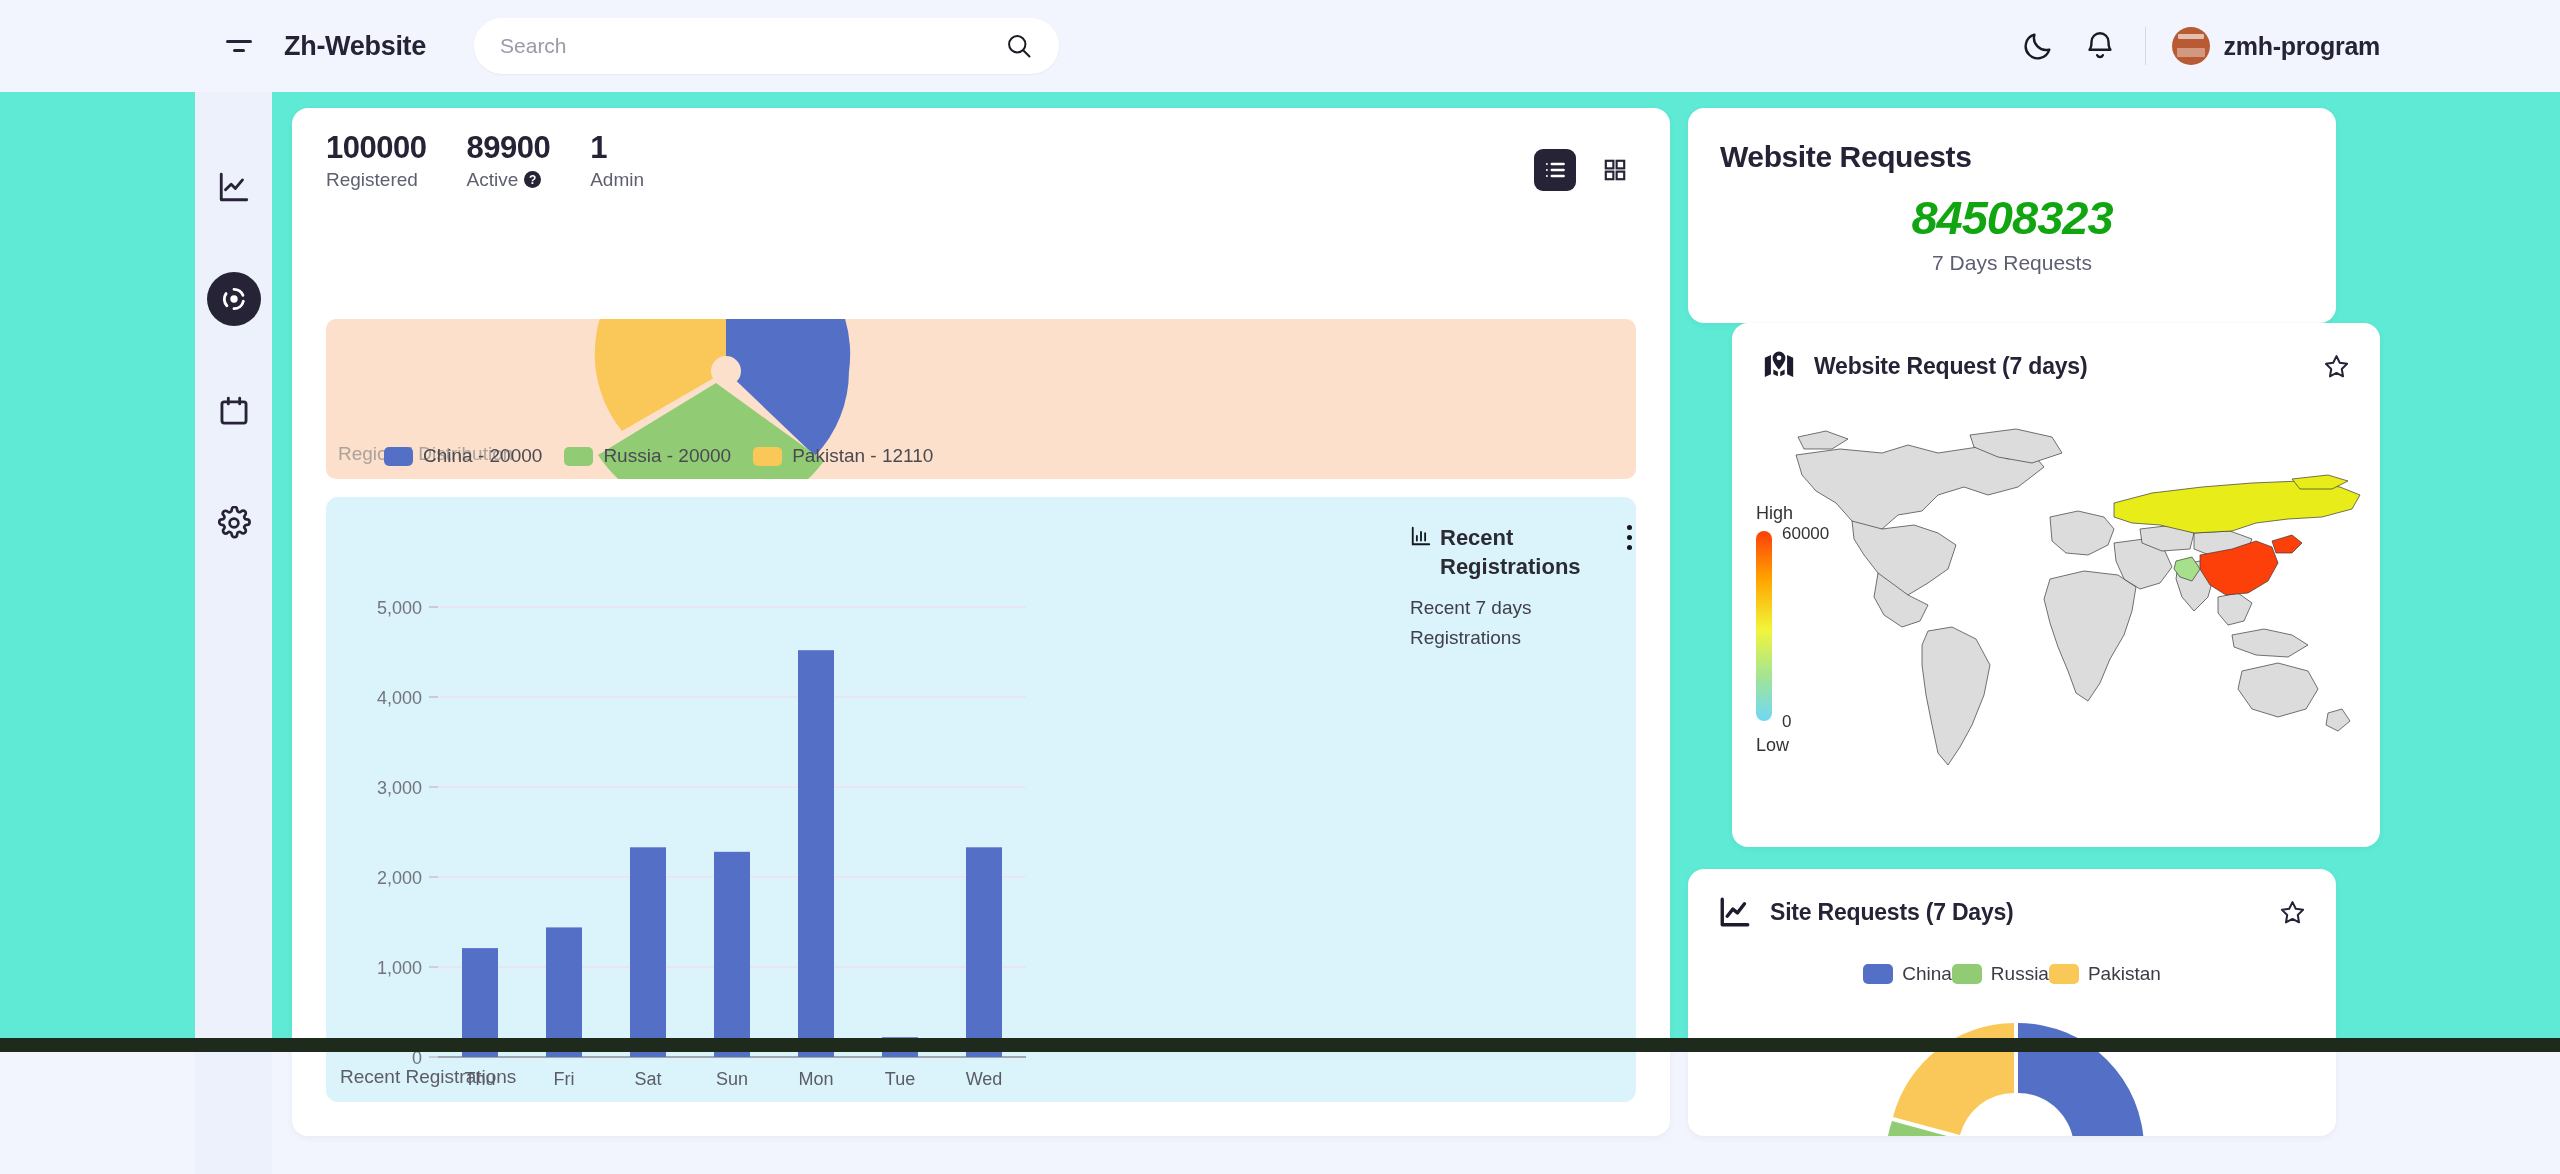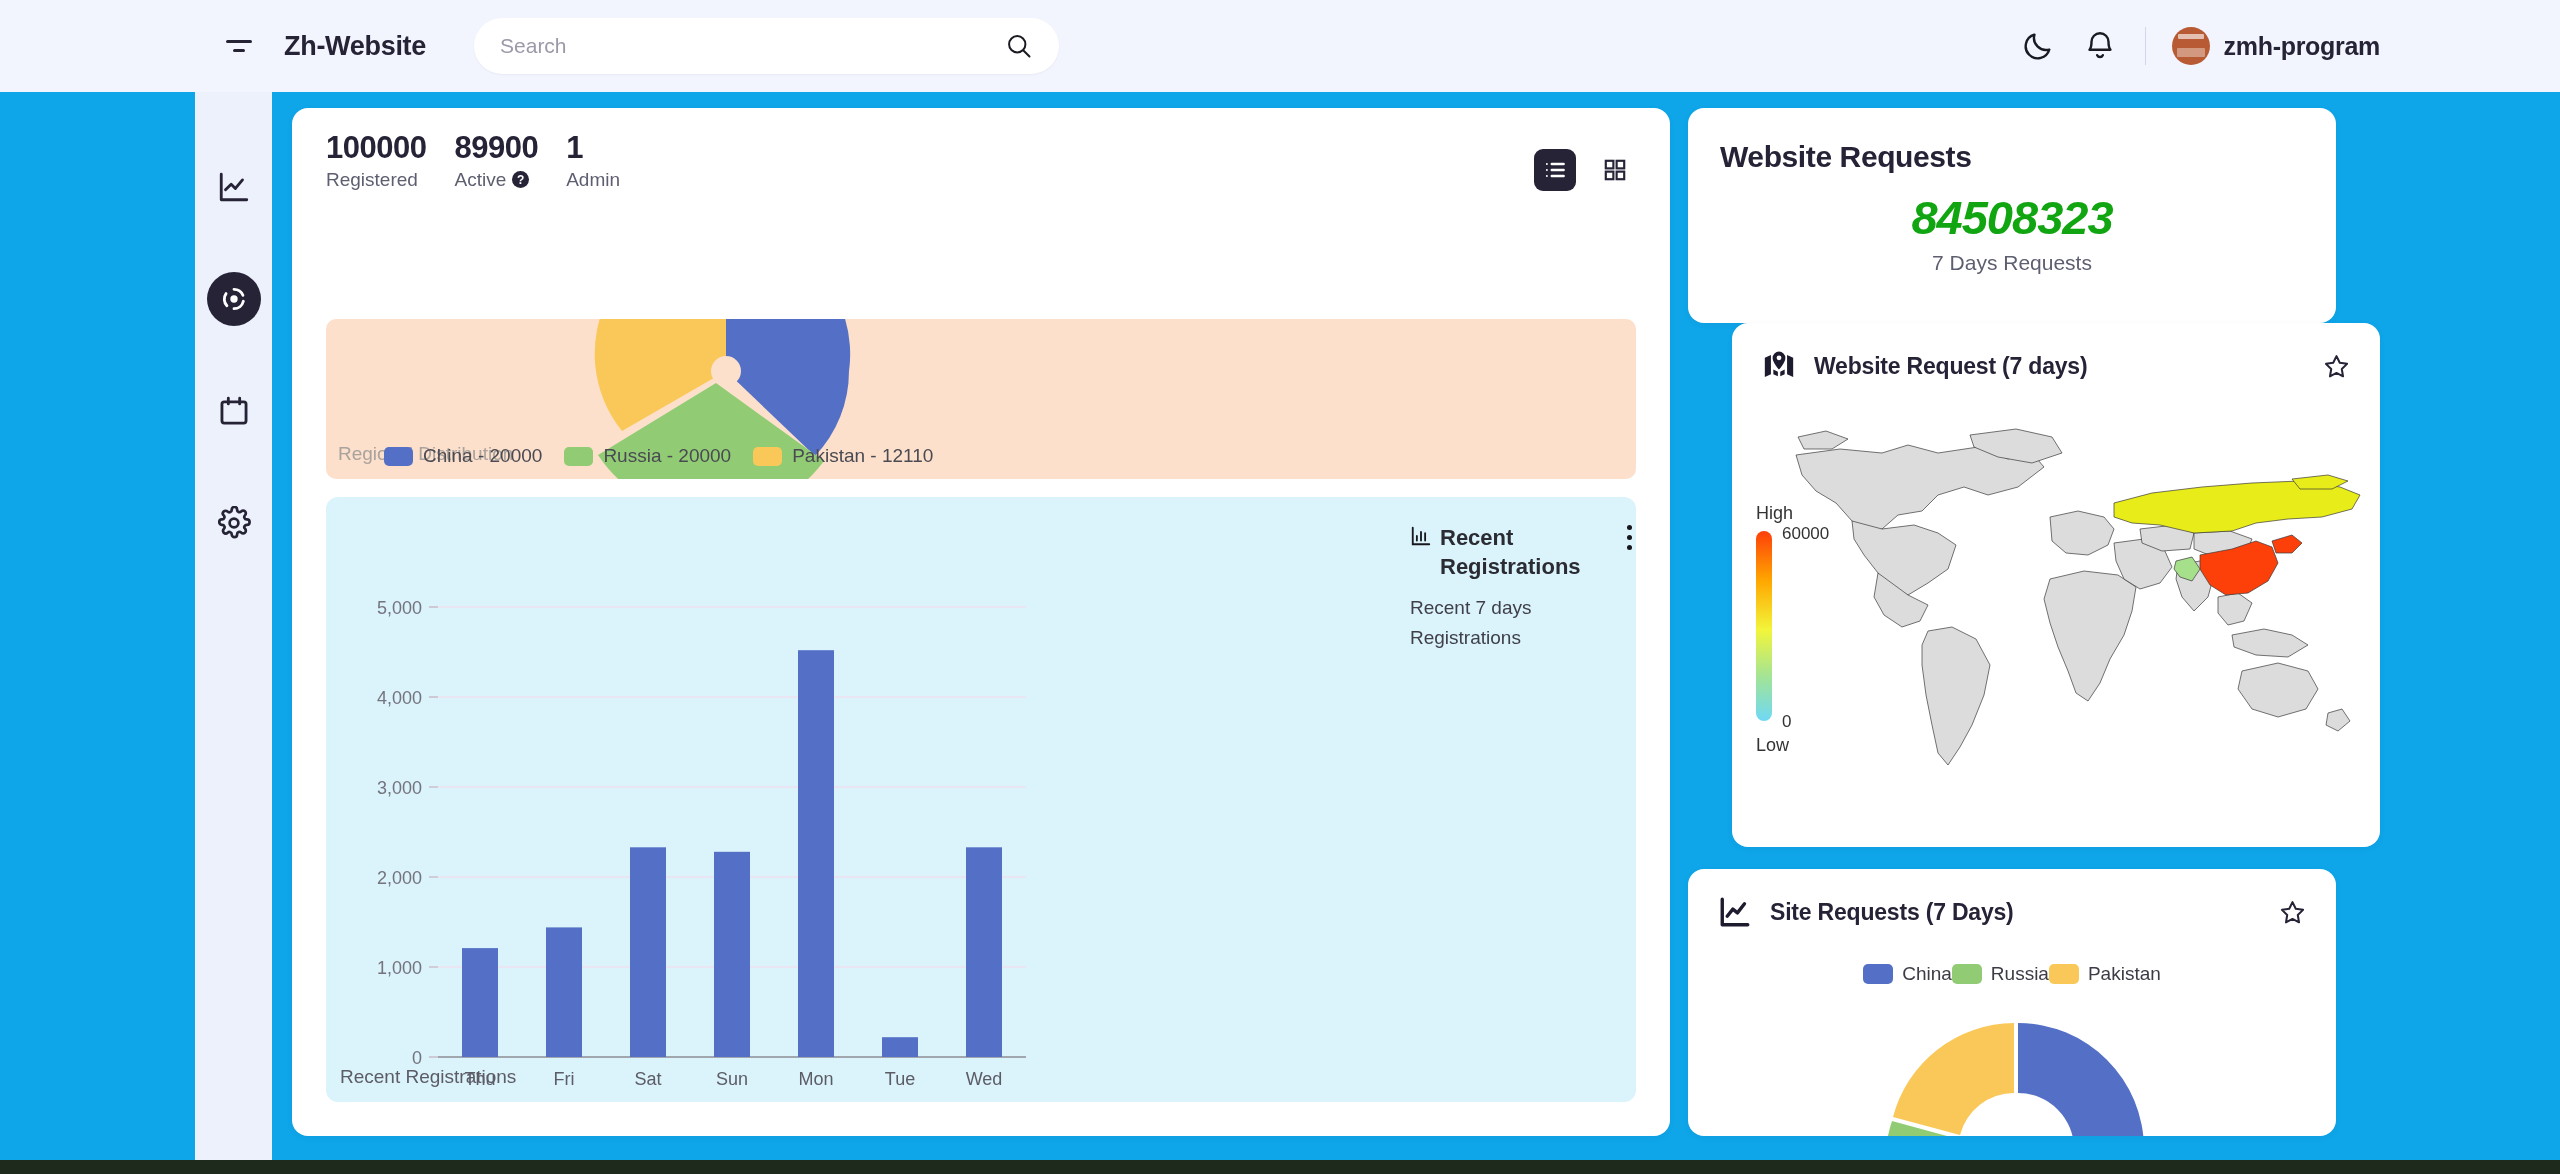--- a/index.html
+++ b/index.html
@@ -2,21 +2,21 @@
 <html><head>
 <meta charset="utf-8">
 <style>
   * { box-sizing: border-box; margin: 0; padding: 0; }
   html, body {
     width: 2560px; height: 1174px;
     background: #f2f5fd;
     font-family: "Liberation Sans", sans-serif;
     overflow: hidden;
   }
-  .app { position: relative; width: 2560px; height: 1174px; background: #0ea5e9; }
+  .app { position: relative; width: 2560px; height: 1052px; background: #5eead4; }
 
   
   .topbar {
     position: absolute; top: 0; left: 0; width: 2560px; height: 92px;
     background: #f2f5fd; display: flex; align-items: center;
   }
   .hamburger { margin-left: 222px; width: 34px; height: 34px; display:flex; flex-direction:column; justify-content:center; align-items:center; cursor:pointer; }
   .hamburger i { display:block; background:#262337; border-radius:2px; height:3px; margin:3px 0; }
   .hamburger i:nth-child(1){ width:26px; }
   .hamburger i:nth-child(2){ width:12px; }
@@ -72,21 +72,21 @@
   .card-users {
     position: absolute; left: 292px; top: 108px; width: 1378px; height: 1028px;
     background: #fff; border-radius: 16px; overflow: hidden;
     box-shadow: 0 2px 6px rgba(45,60,110,.06);
   }
   .card-head { padding: 34px 34px 0 34px; display:flex; justify-content:space-between; align-items:flex-start; }
   .card-title { font-size: 30px; font-weight: 700; color: #262337; letter-spacing:-0.4px; }
   .card-range { font-size: 22px; font-weight: 700; color: #262337; }
 
   .stats-row { display:flex; align-items:flex-end; padding: 22px 34px 0 34px; justify-content:space-between; }
-  .stats { display:flex; gap: 28px; }
+  .stats { display:flex; gap: 40px; }
   .stat-num { font-size: 31px; font-weight: 700; color: #262337; letter-spacing:-0.5px; line-height:1.18; }
   .stat-lbl { font-size: 19px; color: #5d5f70; display:flex; align-items:center; gap:6px; margin-top:2px; }
   .qmark {
     width:17px;height:17px;border-radius:50%;background:#262337;color:#fff;
     font-size:12px;display:inline-flex;align-items:center;justify-content:center;font-weight:700;
   }
   .view-toggles { display:flex; align-items:center; gap: 18px; }
   .vt { width:42px;height:42px;border-radius:9px;display:flex;align-items:center;justify-content:center;cursor:pointer;color:#262337; }
   .vt.active { background:#262337; color:#fff; }
   .vt svg { width:26px;height:26px; }

